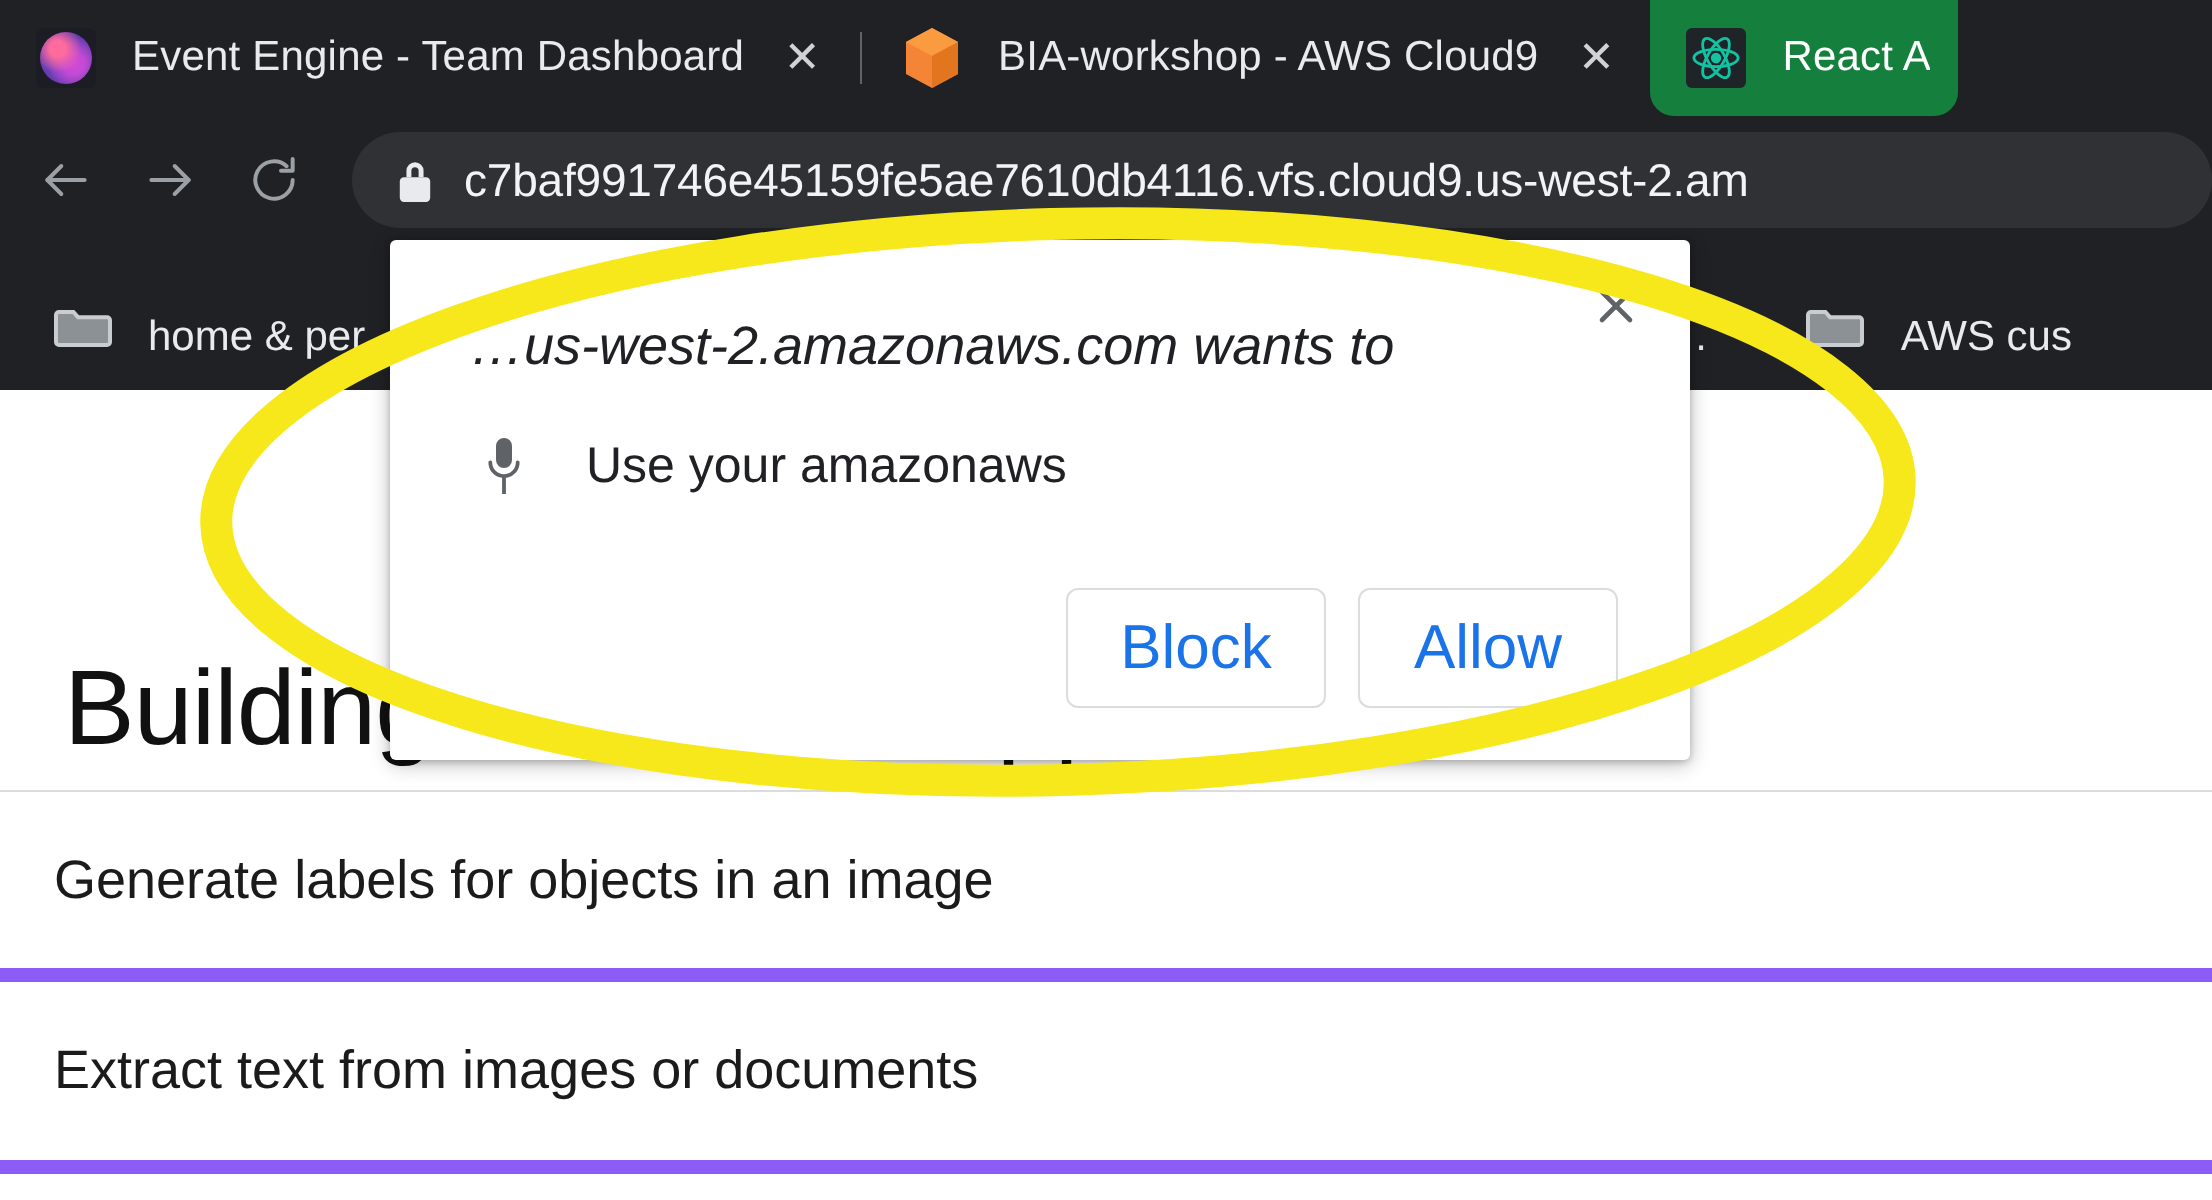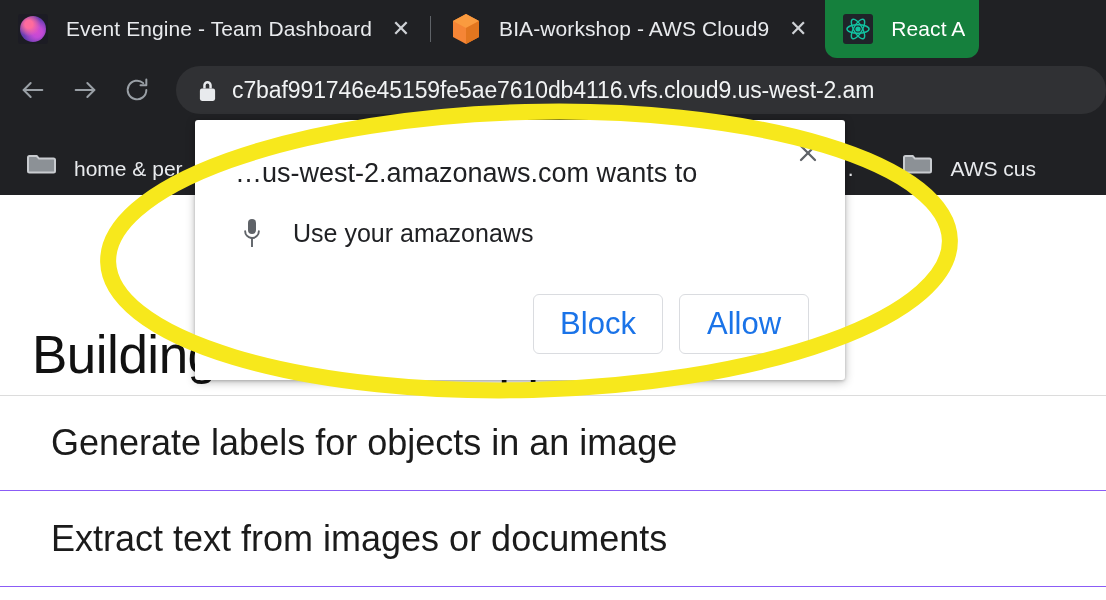--- a/index.html
+++ b/index.html
@@ -226,23 +226,23 @@
   .content-list {
     position: absolute;
     left: 0;
     top: 200px;
     width: 1106px;
   }
   .content-row {
     height: 96px;
     display: flex;
     align-items: center;
-    padding-left: 51px;
-    border-bottom: 1px solid #8b5cf6;
-    font-size: 36px;
+    padding-left: 27px;
+    border-bottom: 7px solid #8b5cf6;
+    font-size: 27px;
     color: #1b1b1b;
   }
   .content-row:first-child { border-top: 1px solid #dcdcdc; }
 
   
   .permission-dialog {
     position: absolute;
     left: 195px;
     top: 120px;
     width: 650px;
@@ -262,20 +262,21 @@
     color: #5f6368;
   }
 
   .dialog-origin {
     position: absolute;
     left: 40px;
     top: 38px;
     font-size: 27px;
     color: #202124;
     white-space: nowrap;
+    font-style: italic;
   }
 
   .dialog-permission {
     position: absolute;
     left: 40px;
     top: 96px;
     display: flex;
     align-items: center;
   }
   .mic-icon {

